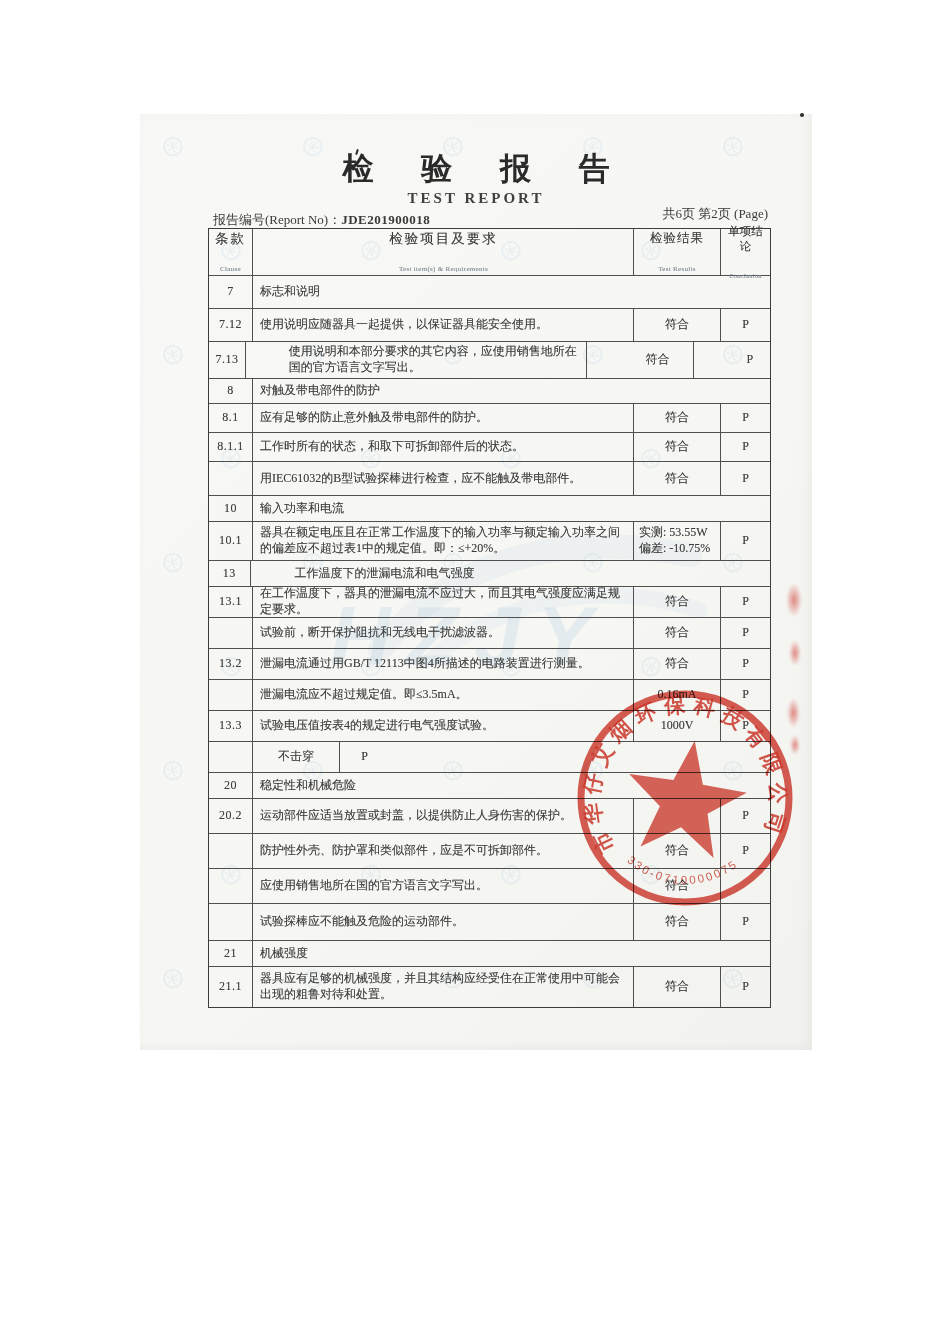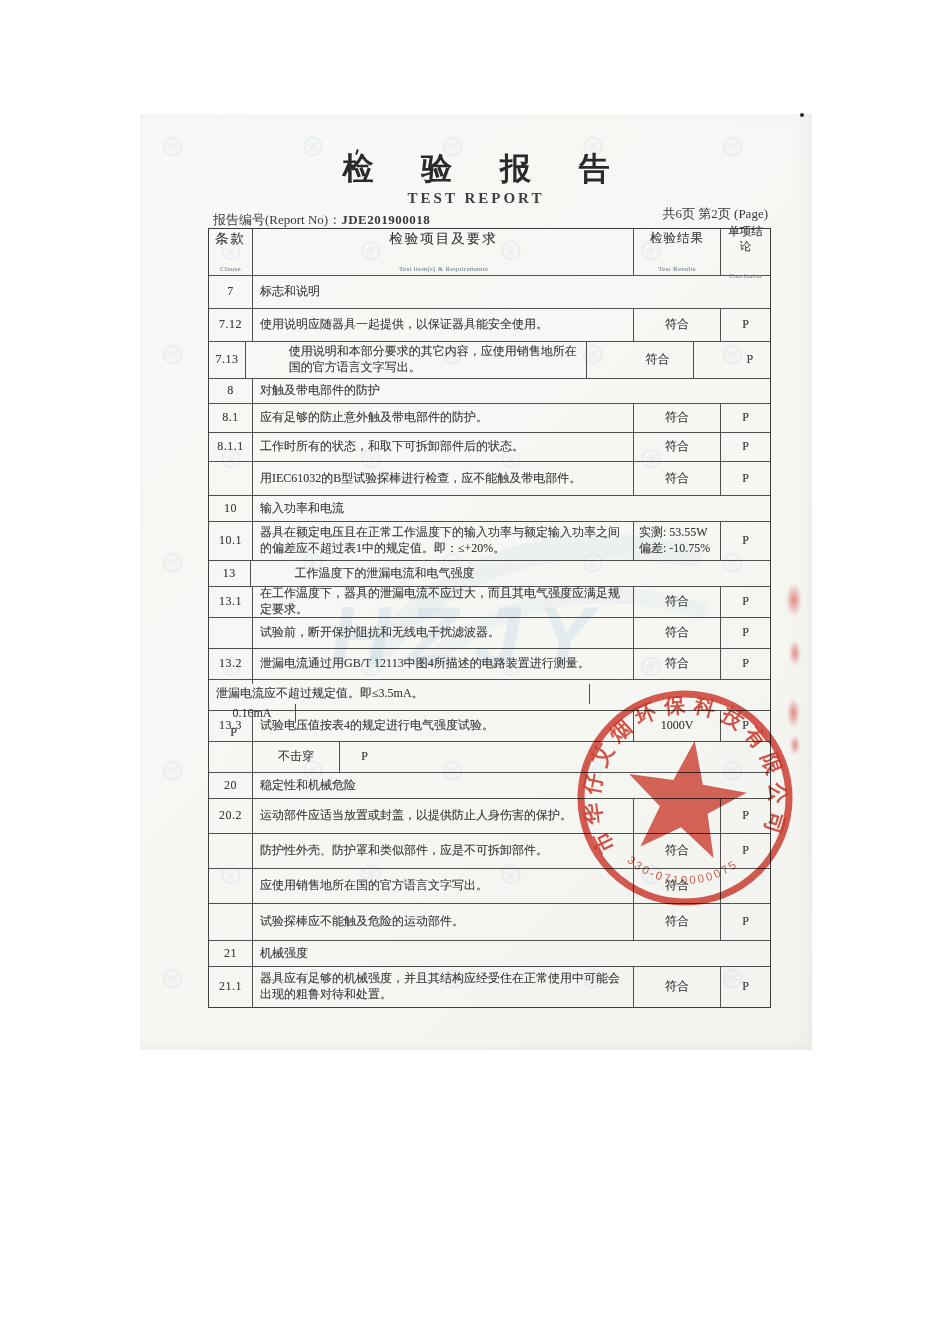--- a/index.html
+++ b/index.html
@@ -198,21 +198,21 @@
           <div class="cell c-item">试验前，断开保护阻抗和无线电干扰滤波器。</div>
           <div class="cell c-result">符合</div>
           <div class="cell c-concl">P</div>
         </div>
         <div class="t-row" style="height: 31px;">
           <div class="cell c-clause">13.2</div>
           <div class="cell c-item">泄漏电流通过用GB/T 12113中图4所描述的电路装置进行测量。</div>
           <div class="cell c-result">符合</div>
           <div class="cell c-concl">P</div>
         </div>
-        <div class="t-row" style="height: 31px; flex-direction: column;">
+        <div class="t-row" style="height: 31px;">
           <div class="cell c-clause"></div>
           <div class="cell c-item">泄漏电流应不超过规定值。即≤3.5mA。</div>
           <div class="cell c-result">0.16mA</div>
           <div class="cell c-concl">P</div>
         </div>
         <div class="t-row" style="height: 31px;">
           <div class="cell c-clause">13.3</div>
           <div class="cell c-item">试验电压值按表4的规定进行电气强度试验。</div>
           <div class="cell c-result">1000V</div>
           <div class="cell c-concl">P</div>

